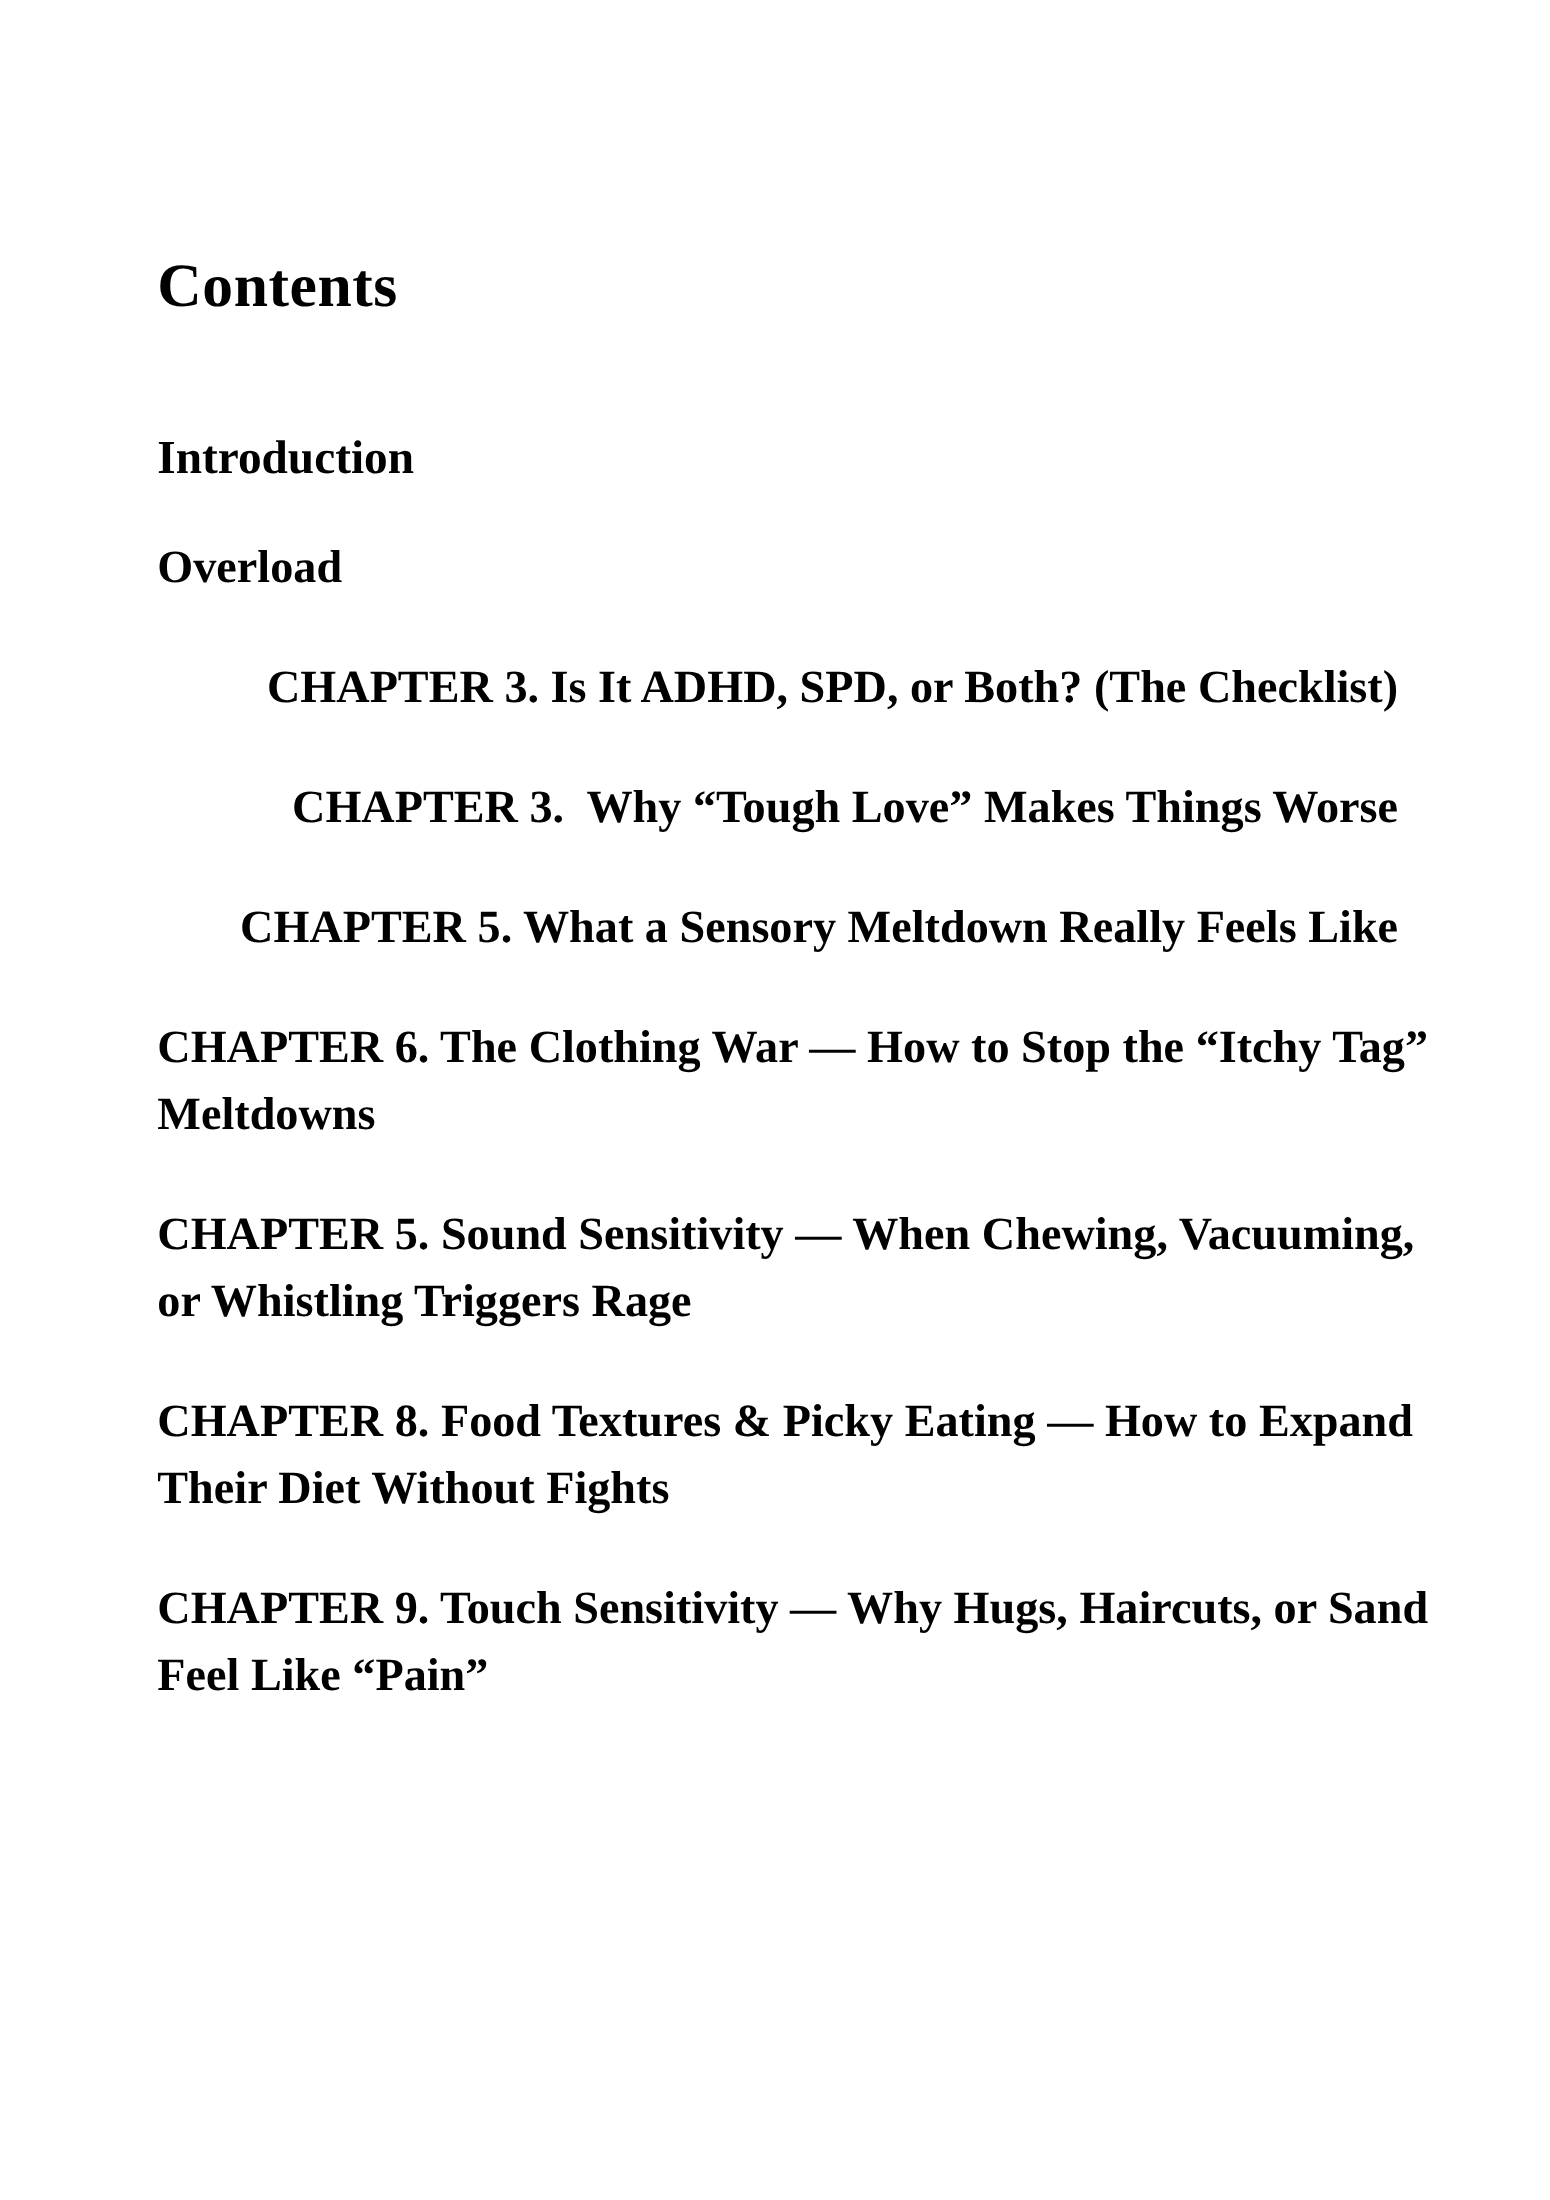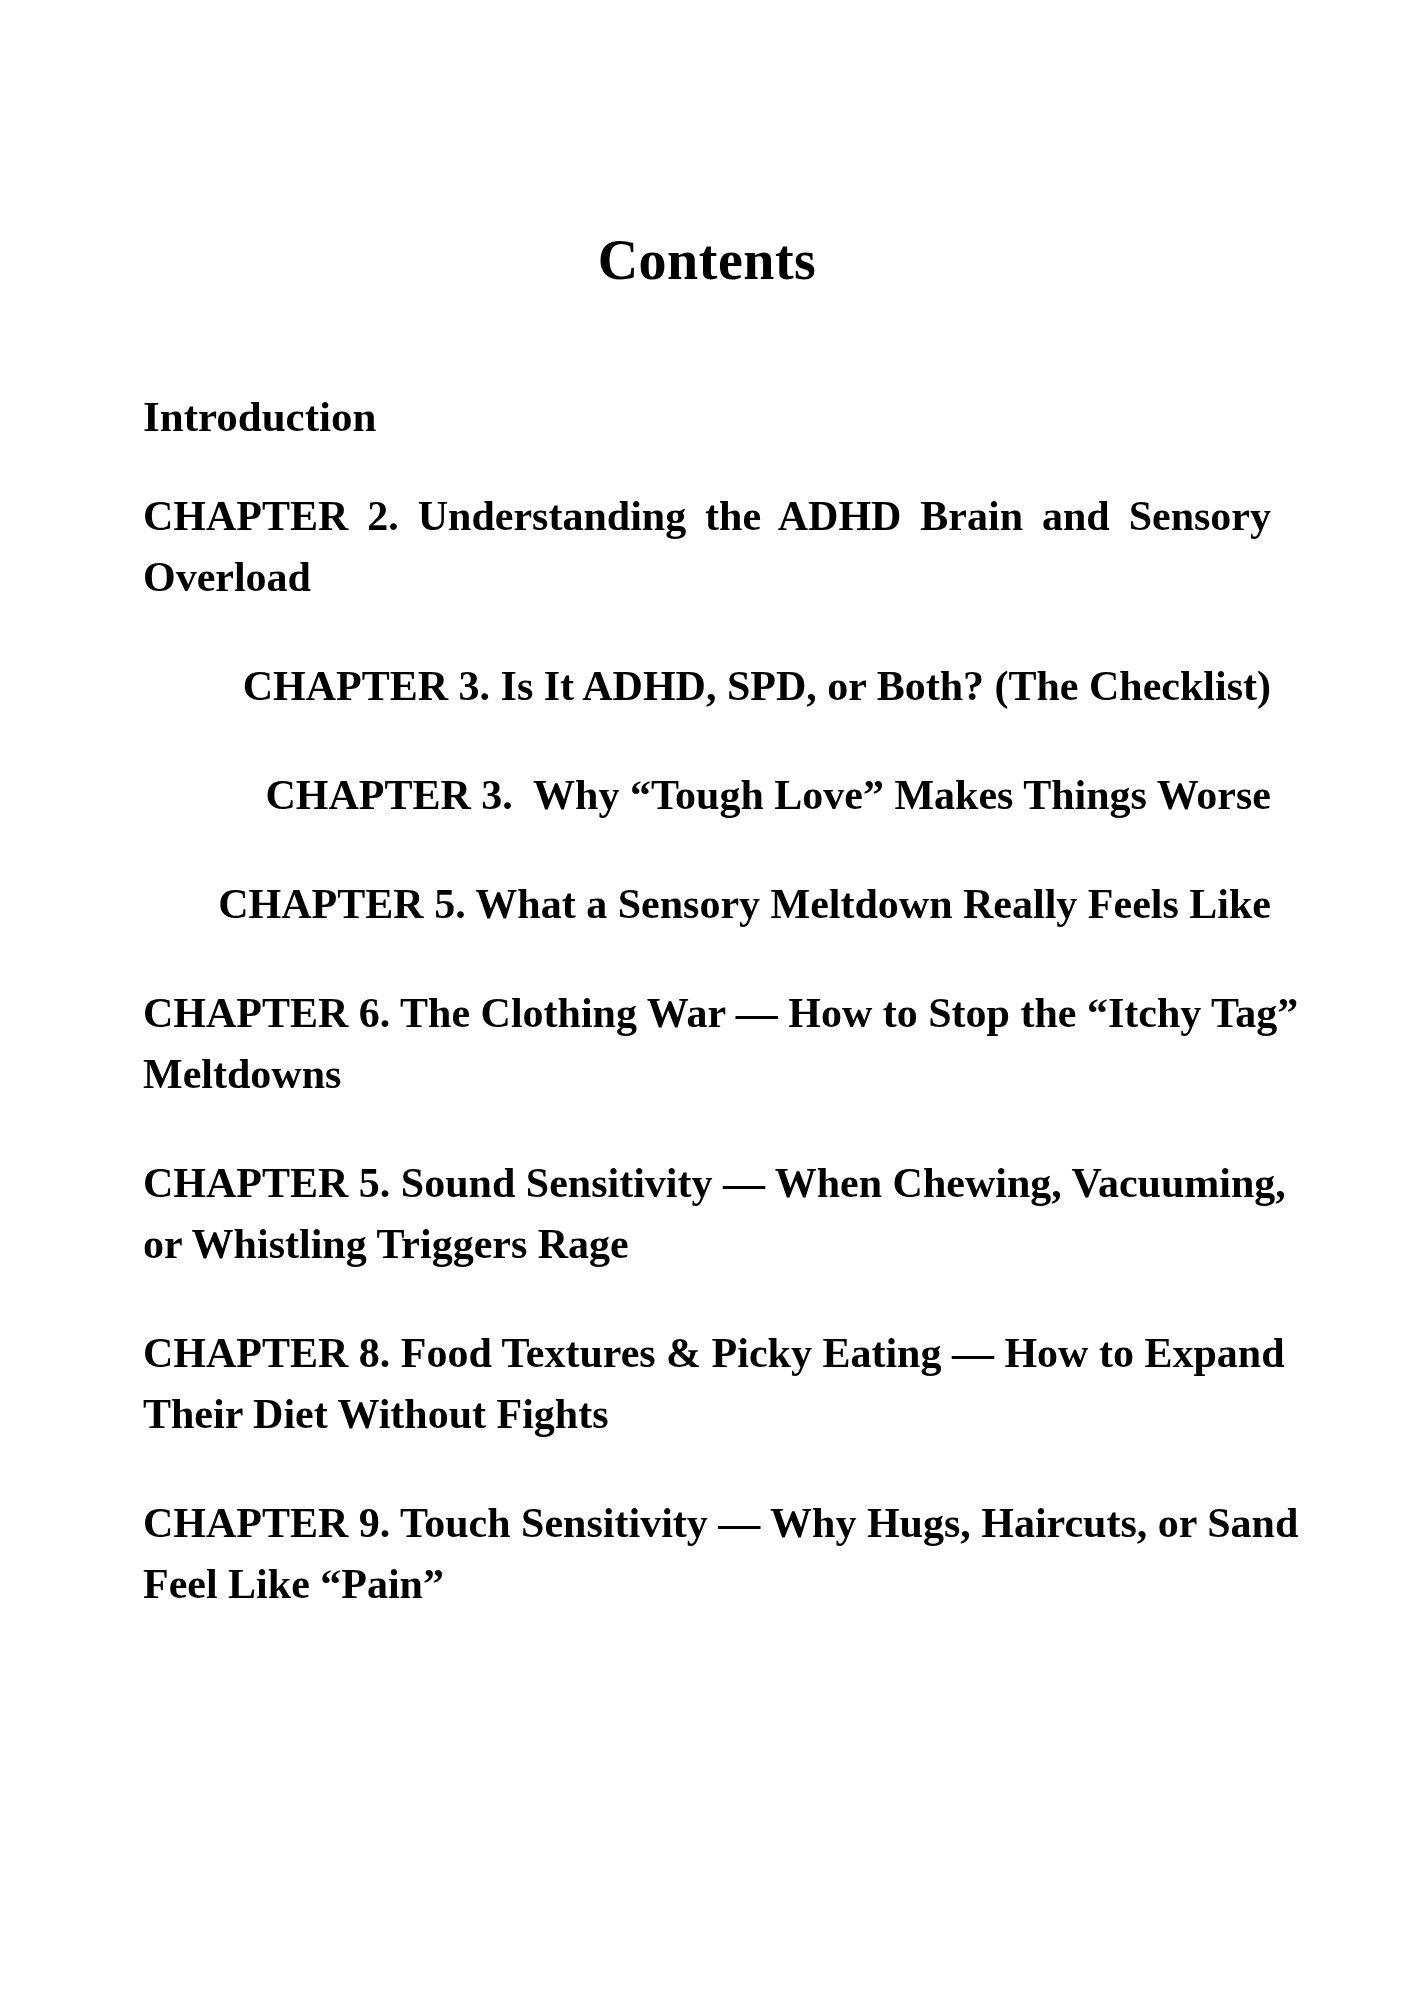--- a/index.html
+++ b/index.html
@@ -16,21 +16,21 @@
     background: #ffffff;
     color: #000000;
     font-family: "Liberation Serif", "DejaVu Serif", serif;
     font-weight: bold;
     overflow: hidden;
   }
   .contents-title {
     margin: 232px 0 0 0;
     font-size: 56px;
     line-height: 56px;
-    text-align: center;
+    text-align: left;
     letter-spacing: 0.5px;
   }
   .intro-entry {
     margin: 107px 0 0 0;
     font-size: 43px;
     line-height: 43px;
     text-align: left;
   }
   .chapter {
     font-size: 42px;
@@ -59,21 +59,20 @@
 <body>
 
 <div class="page">
 
   <h1 class="contents-title">Contents</h1>
 
   <div class="intro-entry">Introduction</div>
 
 
   <div class="chapter">
-    <div class="l-just">CHAPTER 2. Understanding the ADHD Brain and Sensory</div>
     <div class="l-last">Overload</div>
   </div>
 
   <div class="chapter">
     <div class="l-single">CHAPTER 3. Is It ADHD, SPD, or Both? (The Checklist)</div>
   </div>
 
   <div class="chapter">
     <div class="l-single">CHAPTER 3.  Why “Tough Love” Makes Things Worse</div>
   </div>

